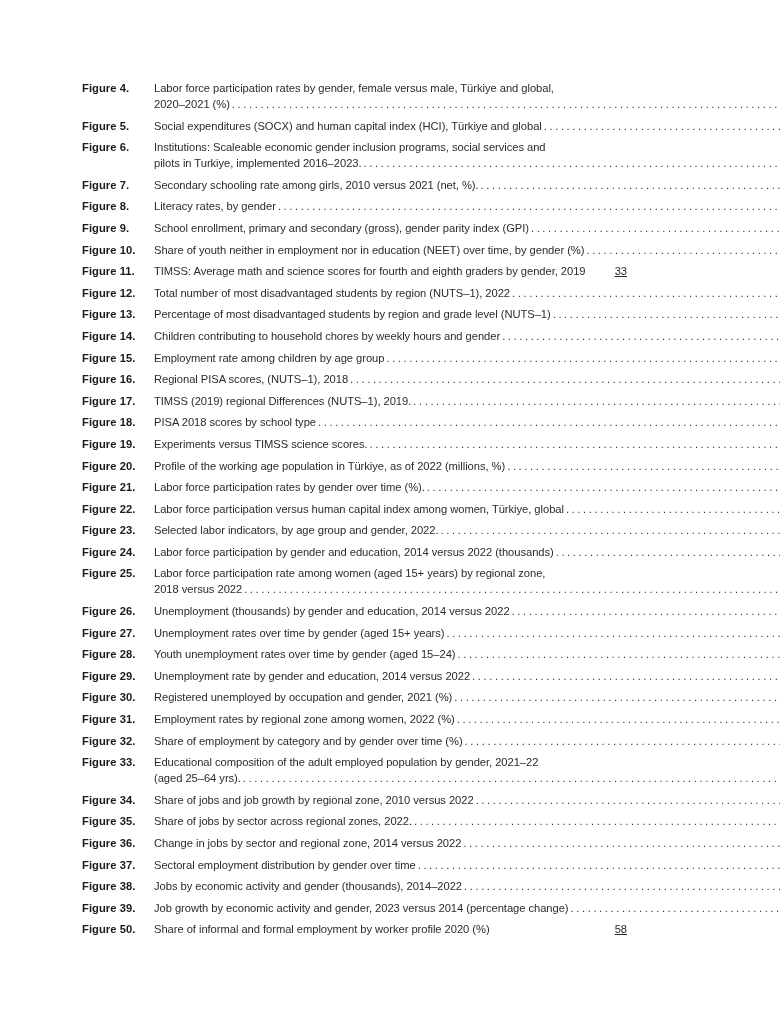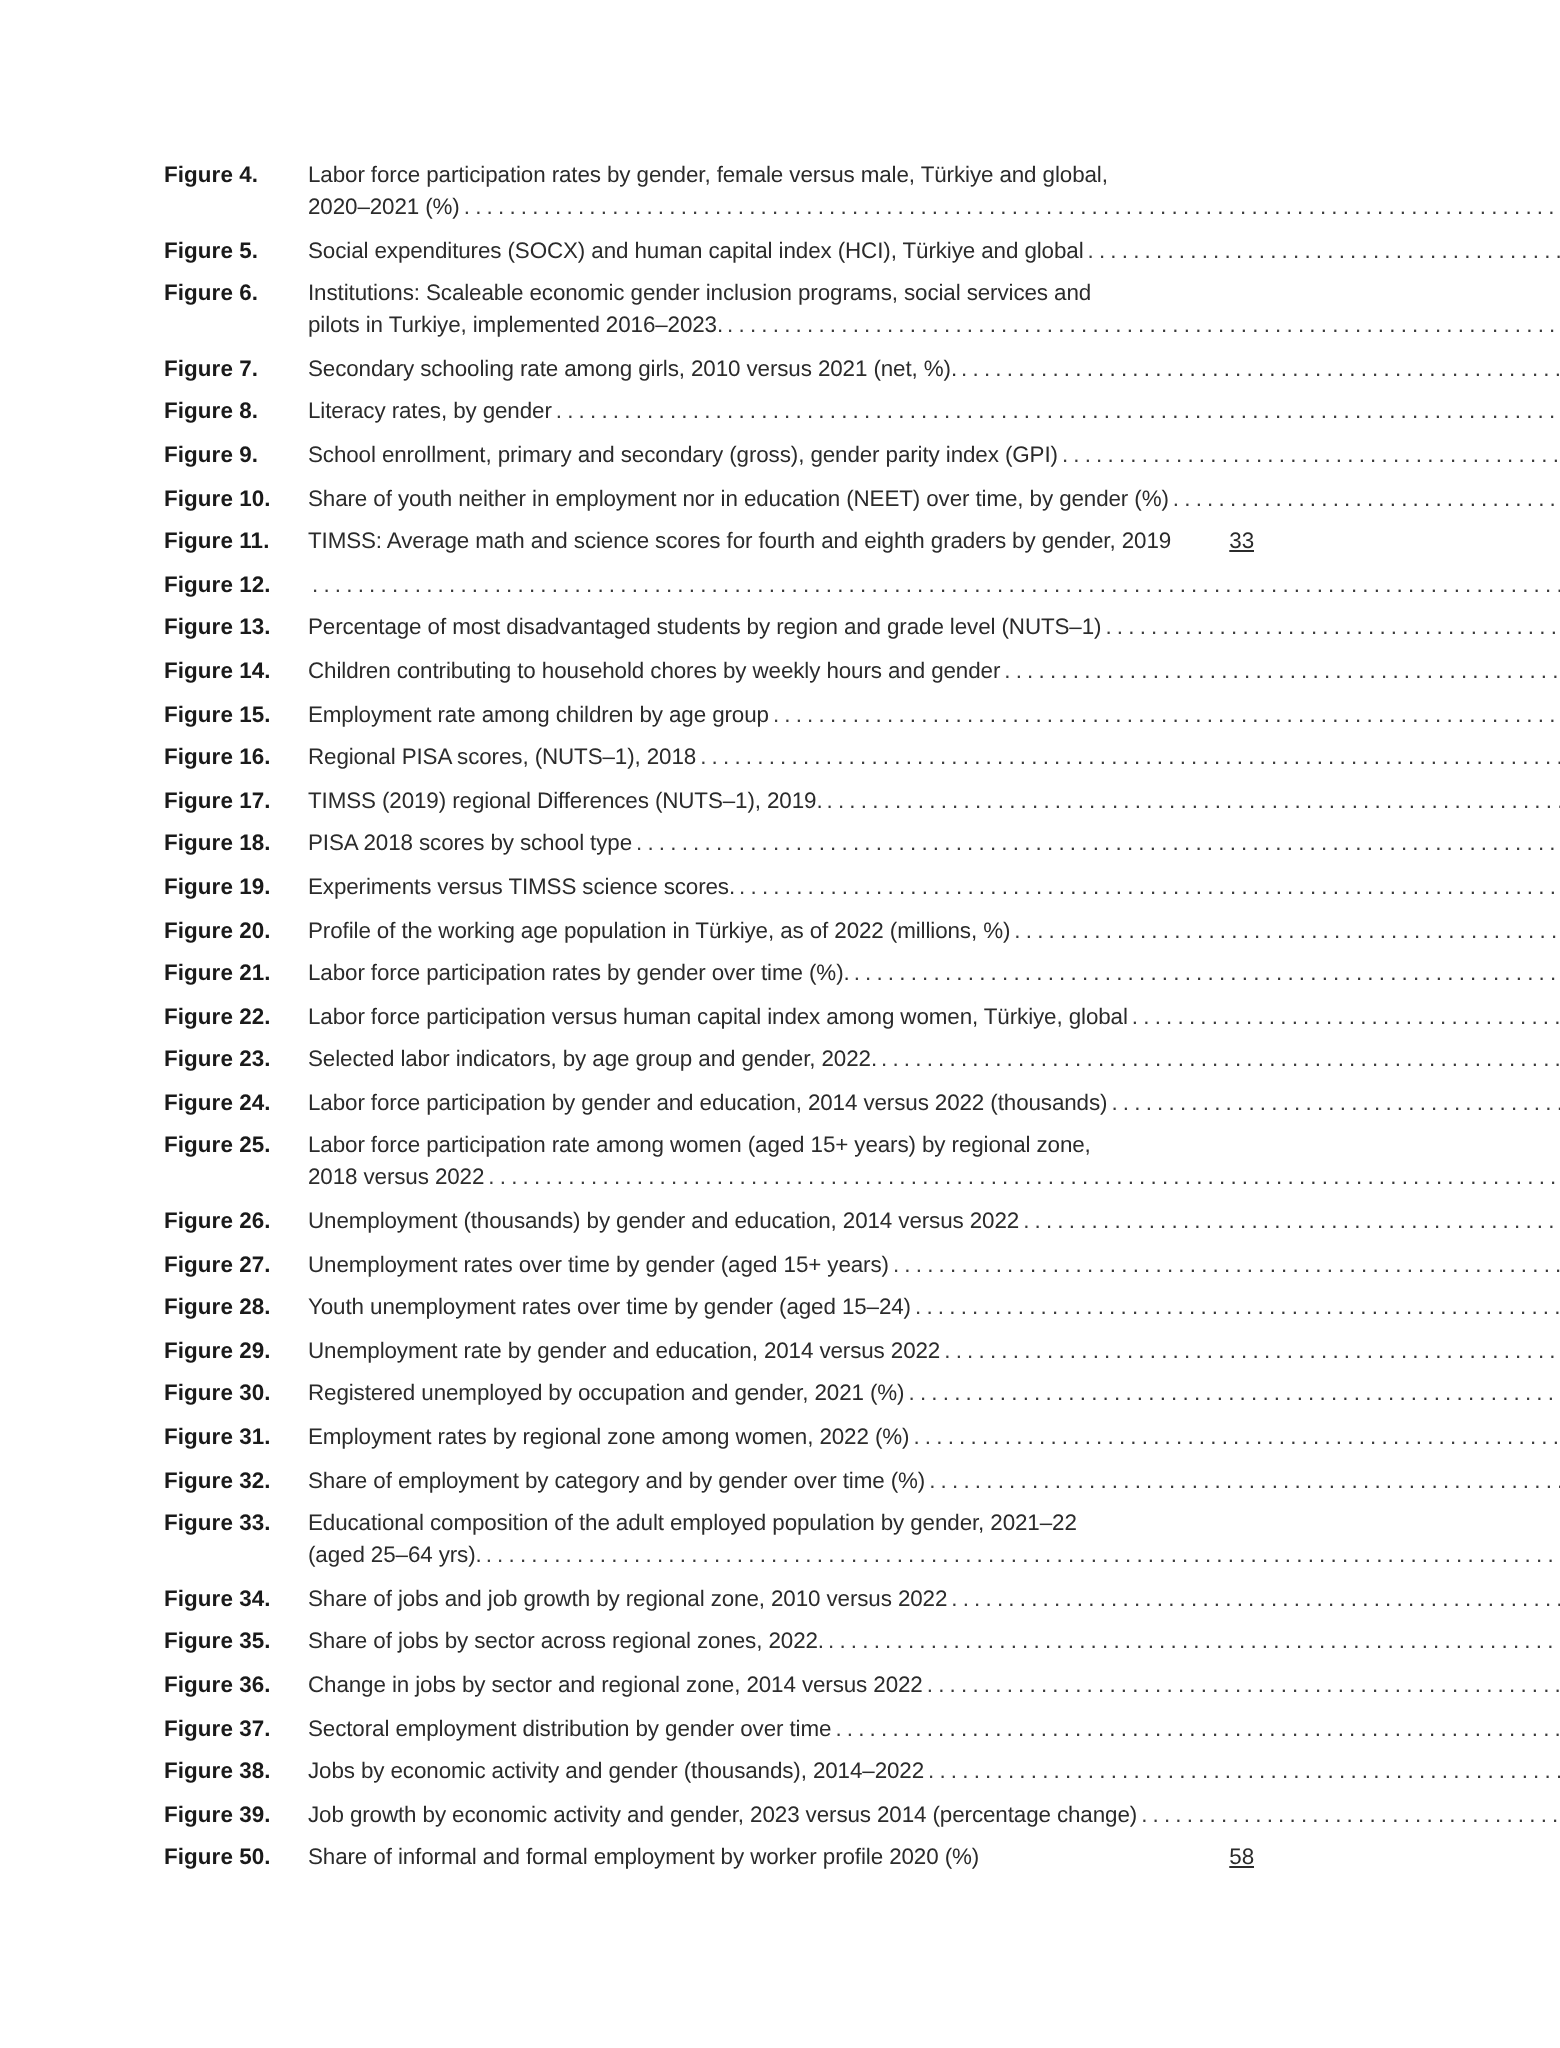--- a/index.html
+++ b/index.html
@@ -147,20 +147,21 @@
           <span class="line-text">TIMSS: Average math and science scores for fourth and eighth graders by gender, 2019</span>
           <span style="flex: 1 1 auto;"></span>
           <span class="page-num">33</span>
         </div>
       </div>
     </div>
     <div class="entry">
       <div class="fig-label">Figure 12.</div>
       <div class="fig-body">
         <div class="line">
+          <span class="line-text">Total number of most disadvantaged students by region (NUTS–1), 2022</span>
           <span class="leader"></span>
         </div>
       </div>
     </div>
     <div class="entry">
       <div class="fig-label">Figure 13.</div>
       <div class="fig-body">
         <div class="line">
           <span class="line-text">Percentage of most disadvantaged students by region and grade level (NUTS–1)</span>
           <span class="leader"></span>

